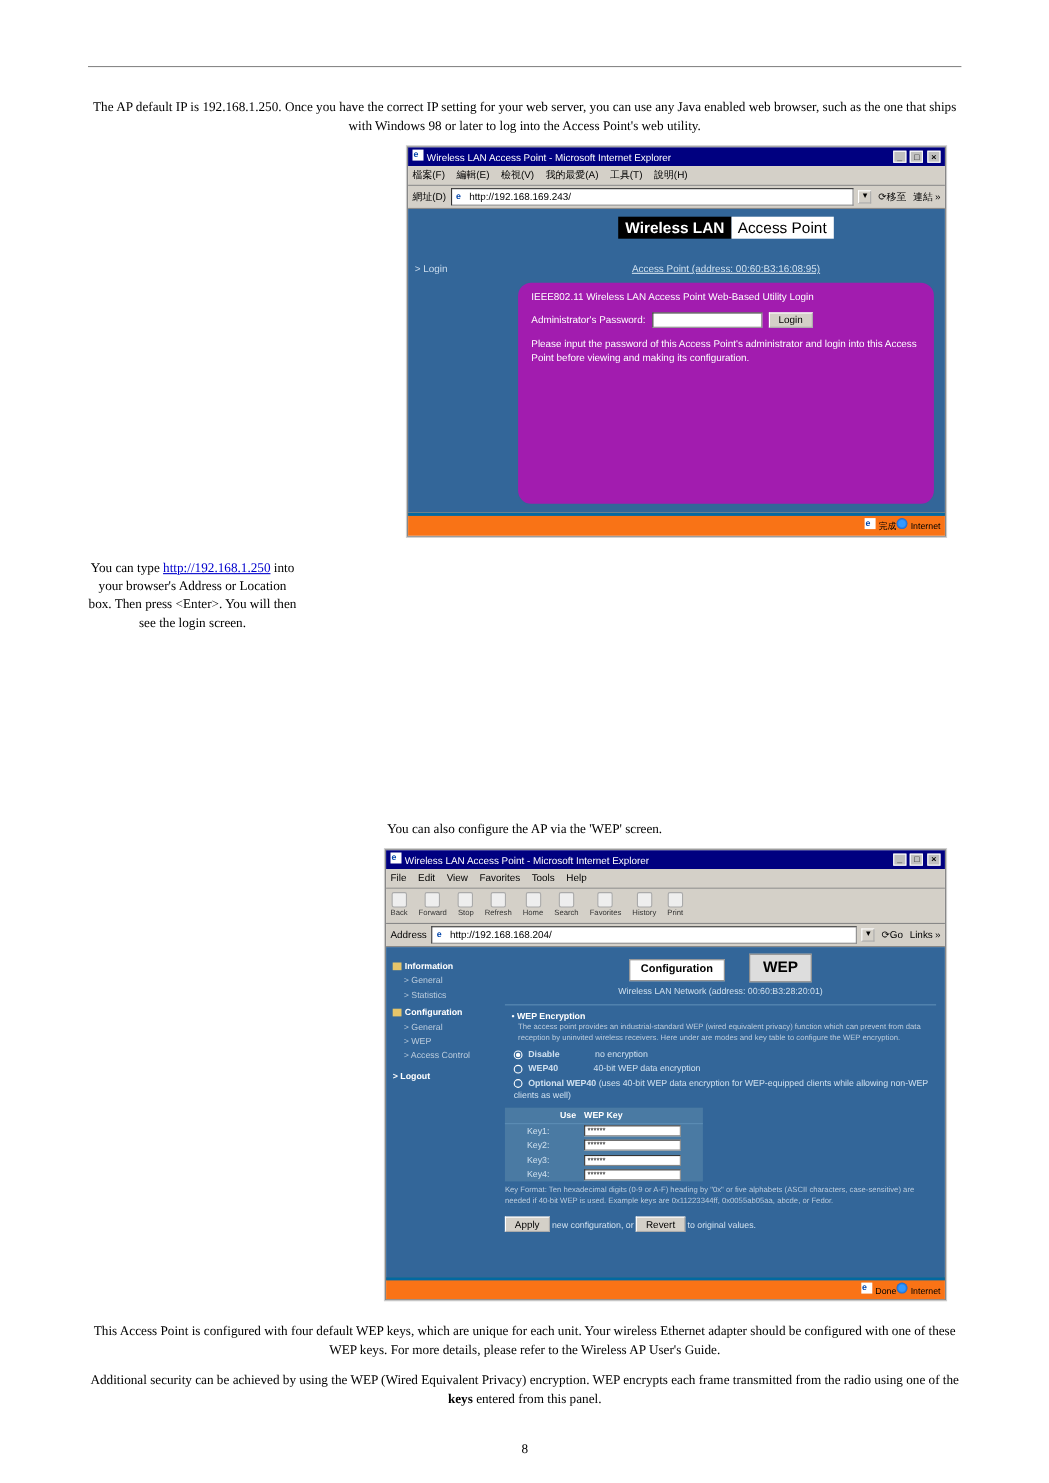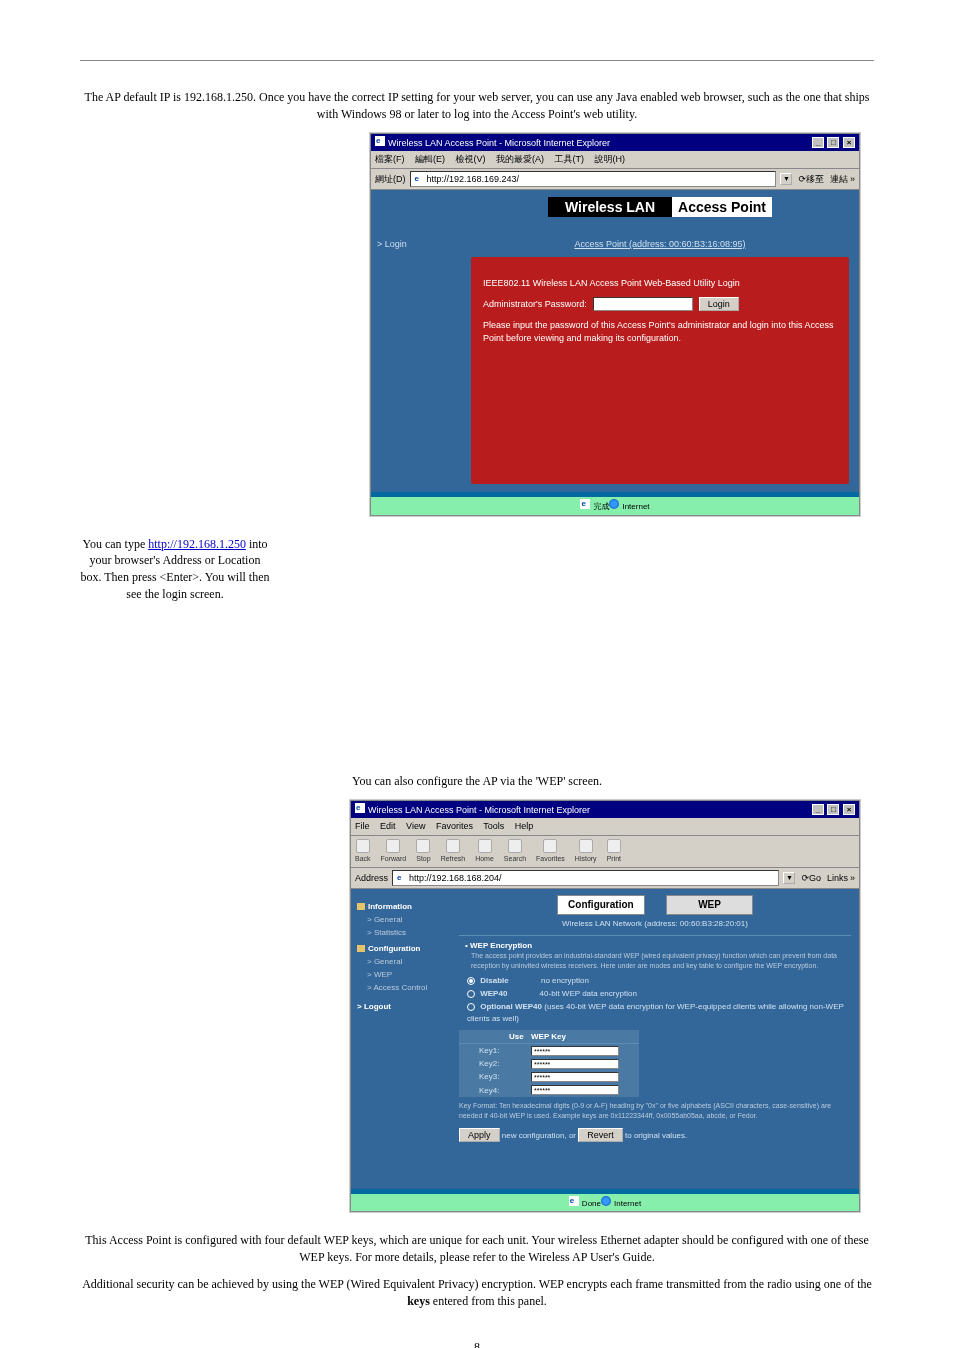--- a/index.html
+++ b/index.html
@@ -119,45 +119,45 @@
       text-align: center;
       margin-bottom: 6px;
     }
     .banner-title {
       display: inline-block;
       font-size: 14px;
     }
     .banner-title .b1 {
       background: #000;
       color: #fff;
-      padding: 2px 17px;
+      padding: 2px 6px;
       font-weight: bold;
     }
     .banner-title .b2 {
       background: #fff;
       color: #000;
       padding: 2px 6px;
-      font-weight: bold;
+      font-weight: normal;
     }
     .banner-sub {
       color: #cfe0ef;
       font-size: 9px;
       margin-top: 20px;
       text-decoration: underline;
     }
     .login-link {
       color: #cde;
       font-size: 9px;
     }
     .panel {
-      background: #b91c1c;
+      background: #a21caf;
       margin-top: 6px;
-      padding: 20px 12px;
+      padding: 7px 12px;
       font-size: 9px;
-      border-radius: 2px;
+      border-radius: 12px;
     }
     .panel .pwrow {
       margin: 8px 0;
       display: flex;
       align-items: center;
       gap: 6px;
     }
     .panel input[type="password"] {
       width: 100px;
       height: 14px;
@@ -165,25 +165,25 @@
       background: #fff;
     }
     .ie-button {
       background: #d4d0c8;
       border: 1px outset #fff;
       padding: 1px 8px;
       color: #000;
       font-size: 9px;
     }
     .statusbar {
-      background: #86efac;
-      border-top: 5px solid #0369a1;
+      background: #f97316;
+      border-top: 3px solid #0369a1;
       padding: 2px 4px;
       display: flex;
-      justify-content: center;
+      justify-content: flex-end;
       color: #000;
       font-size: 8px;
     }
     
     .ss2-content {
       background: #336699;
       color: #fff;
       min-height: 300px;
       display: flex;
     }
@@ -224,23 +224,23 @@
       color: #000;
       padding: 2px 10px;
       font-weight: bold;
       font-size: 10px;
       border: 1px solid #888;
     }
     .tabrow .tab2 {
       display: inline-block;
       background: #ddd;
       color: #000;
-      padding: 2px 31px;
-      font-weight: bold;
-      font-size: 10px;
+      padding: 2px 12px;
+      font-weight: bold;
+      font-size: 14px;
       border: 1px solid #888;
       margin-left: 19px;
     }
     .netaddr {
       text-align: center;
       color: #cfe0ef;
       font-size: 8px;
       margin-bottom: 6px;
     }
     .wepbox {

